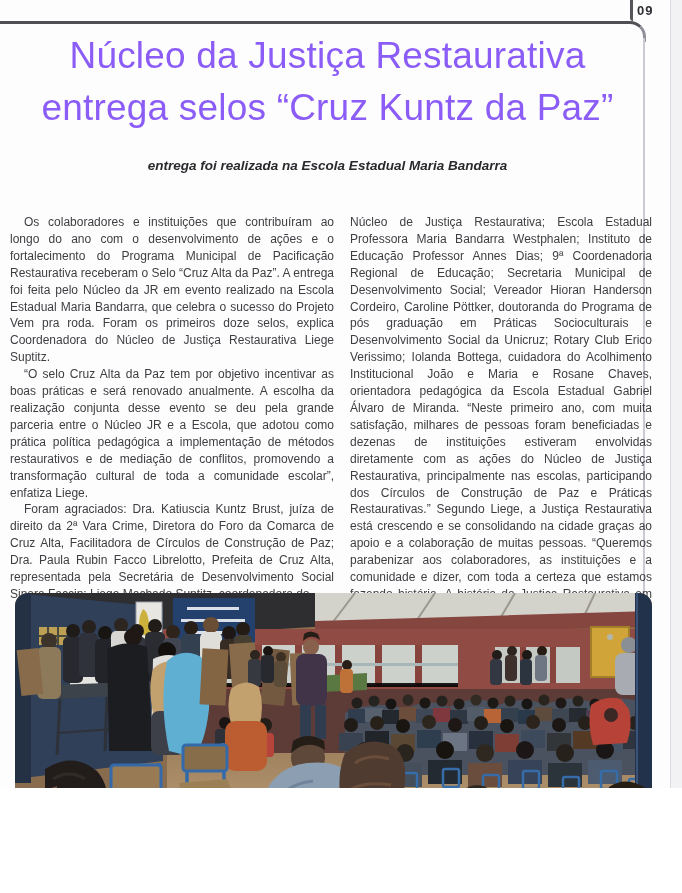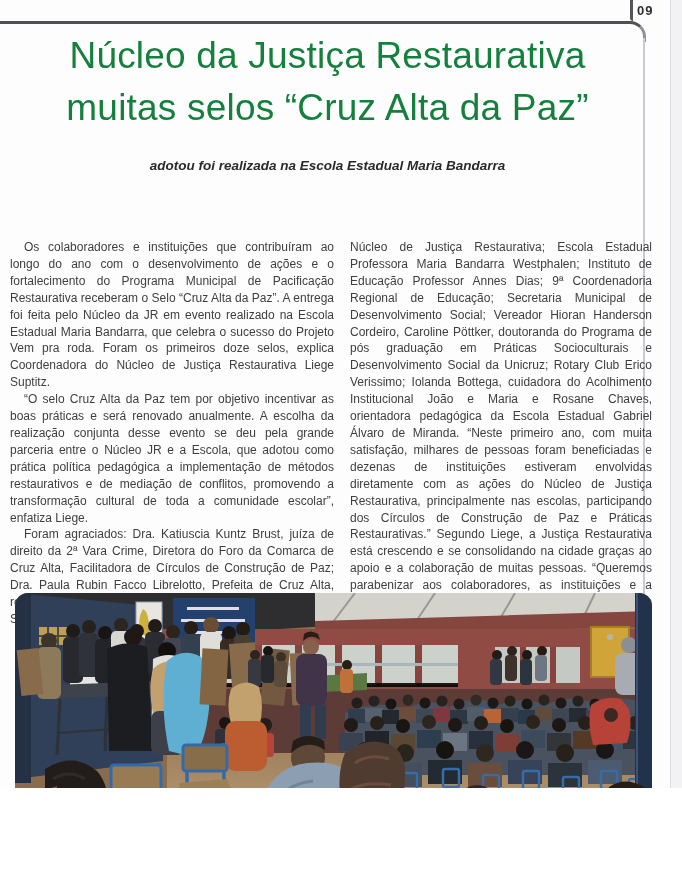--- a/index.html
+++ b/index.html
@@ -15,25 +15,25 @@
     border-top:3px solid #4f4f54;border-right:3px solid #90909a;
     border-top-right-radius:16px;}
   .rule-right{position:absolute;left:643px;top:38px;bottom:0;width:2px;background:#cbcad2;}
   .pagenum-tick{position:absolute;left:630px;top:0;width:3px;height:21px;background:#55555a;
     border-bottom-left-radius:3px;}
   .pagenum{position:absolute;left:637px;top:3px;width:44px;
     font-size:13px;font-weight:bold;color:#2e2e34;letter-spacing:1px;}
 
   h1.headline{position:absolute;left:0;top:30px;width:655px;margin:0;
     text-align:center;font-size:37px;font-weight:400;line-height:52px;
-    color:#15803d;letter-spacing:.2px;}
+    color:#8b5cf6;letter-spacing:.2px;}
   .subtitle{position:absolute;left:0;top:158px;width:655px;margin:0;
     text-align:center;font-size:13.5px;font-style:italic;font-weight:bold;color:#2a2a2e;}
 
-  .columns{position:absolute;left:10px;top:214px;width:642px;display:flex;gap:16px;margin-top:25px;}
+  .columns{position:absolute;left:10px;top:214px;width:642px;display:flex;gap:16px;}
   .col{text-align:justify;font-size:12px;line-height:16.9px;color:#3e3e42;}
   .col p{margin:0;}
   .col-left{width:324px;}
   .col-right{width:302px;}
   .col-left p{text-indent:14px;}
 
   figure.photo{position:absolute;left:15px;top:593px;width:637px;height:280px;margin:0;
     border-radius:13px;overflow:hidden;background:#8f6f4c;}
   figure.photo svg{display:block;width:100%;height:100%;
     filter:blur(.45px) saturate(.92) contrast(.96);}
@@ -44,24 +44,24 @@
 <div class="page">
 
   <div class="scan-strip"></div>
   <div class="rule-top"></div>
   <div class="rule-right"></div>
   <div class="pagenum-tick"></div>
   <div class="pagenum">09</div>
 
   <h1 class="headline">
     <span>Núcleo da Justiça Restaurativa</span><br>
-    <span>muitas selos “Cruz Alta da Paz”</span>
+    <span>entrega selos “Cruz Kuntz da Paz”</span>
   </h1>
 
-  <p class="subtitle">adotou foi realizada na Escola Estadual Maria Bandarra</p>
+  <p class="subtitle">entrega foi realizada na Escola Estadual Maria Bandarra</p>
 
   <div class="columns">
     <div class="col col-left">
       <p>Os colaboradores e instituições que contribuíram ao longo do ano com o desenvolvimento de ações e o fortalecimento do Programa Municipal de Pacificação Restaurativa receberam o Selo “Cruz Alta da Paz”. A entrega foi feita pelo Núcleo da JR em evento realizado na Escola Estadual Maria Bandarra, que celebra o sucesso do Projeto Vem pra roda. Foram os primeiros doze selos, explica Coordenadora do Núcleo de Justiça Restaurativa Liege Suptitz.</p>
       <p>“O selo Cruz Alta da Paz tem por objetivo incentivar as boas práticas e será renovado anualmente. A escolha da realização conjunta desse evento se deu pela grande parceria entre o Núcleo JR e a Escola, que adotou como prática política pedagógica a implementação de métodos restaurativos e de mediação de conflitos, promovendo a transformação cultural de toda a comunidade escolar”, enfatiza Liege.</p>
       <p>Foram agraciados: Dra. Katiuscia Kuntz Brust, juíza de direito da 2ª Vara Crime, Diretora do Foro da Comarca de Cruz Alta, Facilitadora de Círculos de Construção de Paz; Dra. Paula Rubin Facco Librelotto, Prefeita de Cruz Alta, representada pela Secretária de Desenvolvimento Social Sinara Faccin; Liege Machado Suptitz, coordenadora do</p>
     </div>
     <div class="col col-right">
       <p>Núcleo de Justiça Restaurativa; Escola Estadual Professora Maria Bandarra Westphalen; Instituto de Educação Professor Annes Dias; 9ª Coordenadoria Regional de Educação; Secretaria Municipal de Desenvolvimento Social; Vereador Hioran Handerson Cordeiro, Caroline Pöttker, doutoranda do Programa de pós graduação em Práticas Socioculturais e Desenvolvimento Social da Unicruz; Rotary Club Erico Verissimo; Iolanda Bottega, cuidadora do Acolhimento Institucional João e Maria e Rosane Chaves, orientadora pedagógica da Escola Estadual Gabriel Álvaro de Miranda. “Neste primeiro ano, com muita satisfação, milhares de pessoas foram beneficiadas e dezenas de instituições estiveram envolvidas diretamente com as ações do Núcleo de Justiça Restaurativa, principalmente nas escolas, participando dos Círculos de Construção de Paz e Práticas Restaurativas.” Segundo Liege, a Justiça Restaurativa está crescendo e se consolidando na cidade graças ao apoio e a colaboração de muitas pessoas. “Queremos parabenizar aos colaboradores, as instituições e a comunidade e dizer, com toda a certeza que estamos fazendo história. A história da Justiça Restaurativa em Cruz Alta é nossa! E juntos, vamos construir a nossa Cruz Alta da Paz.”</p>
     </div>

